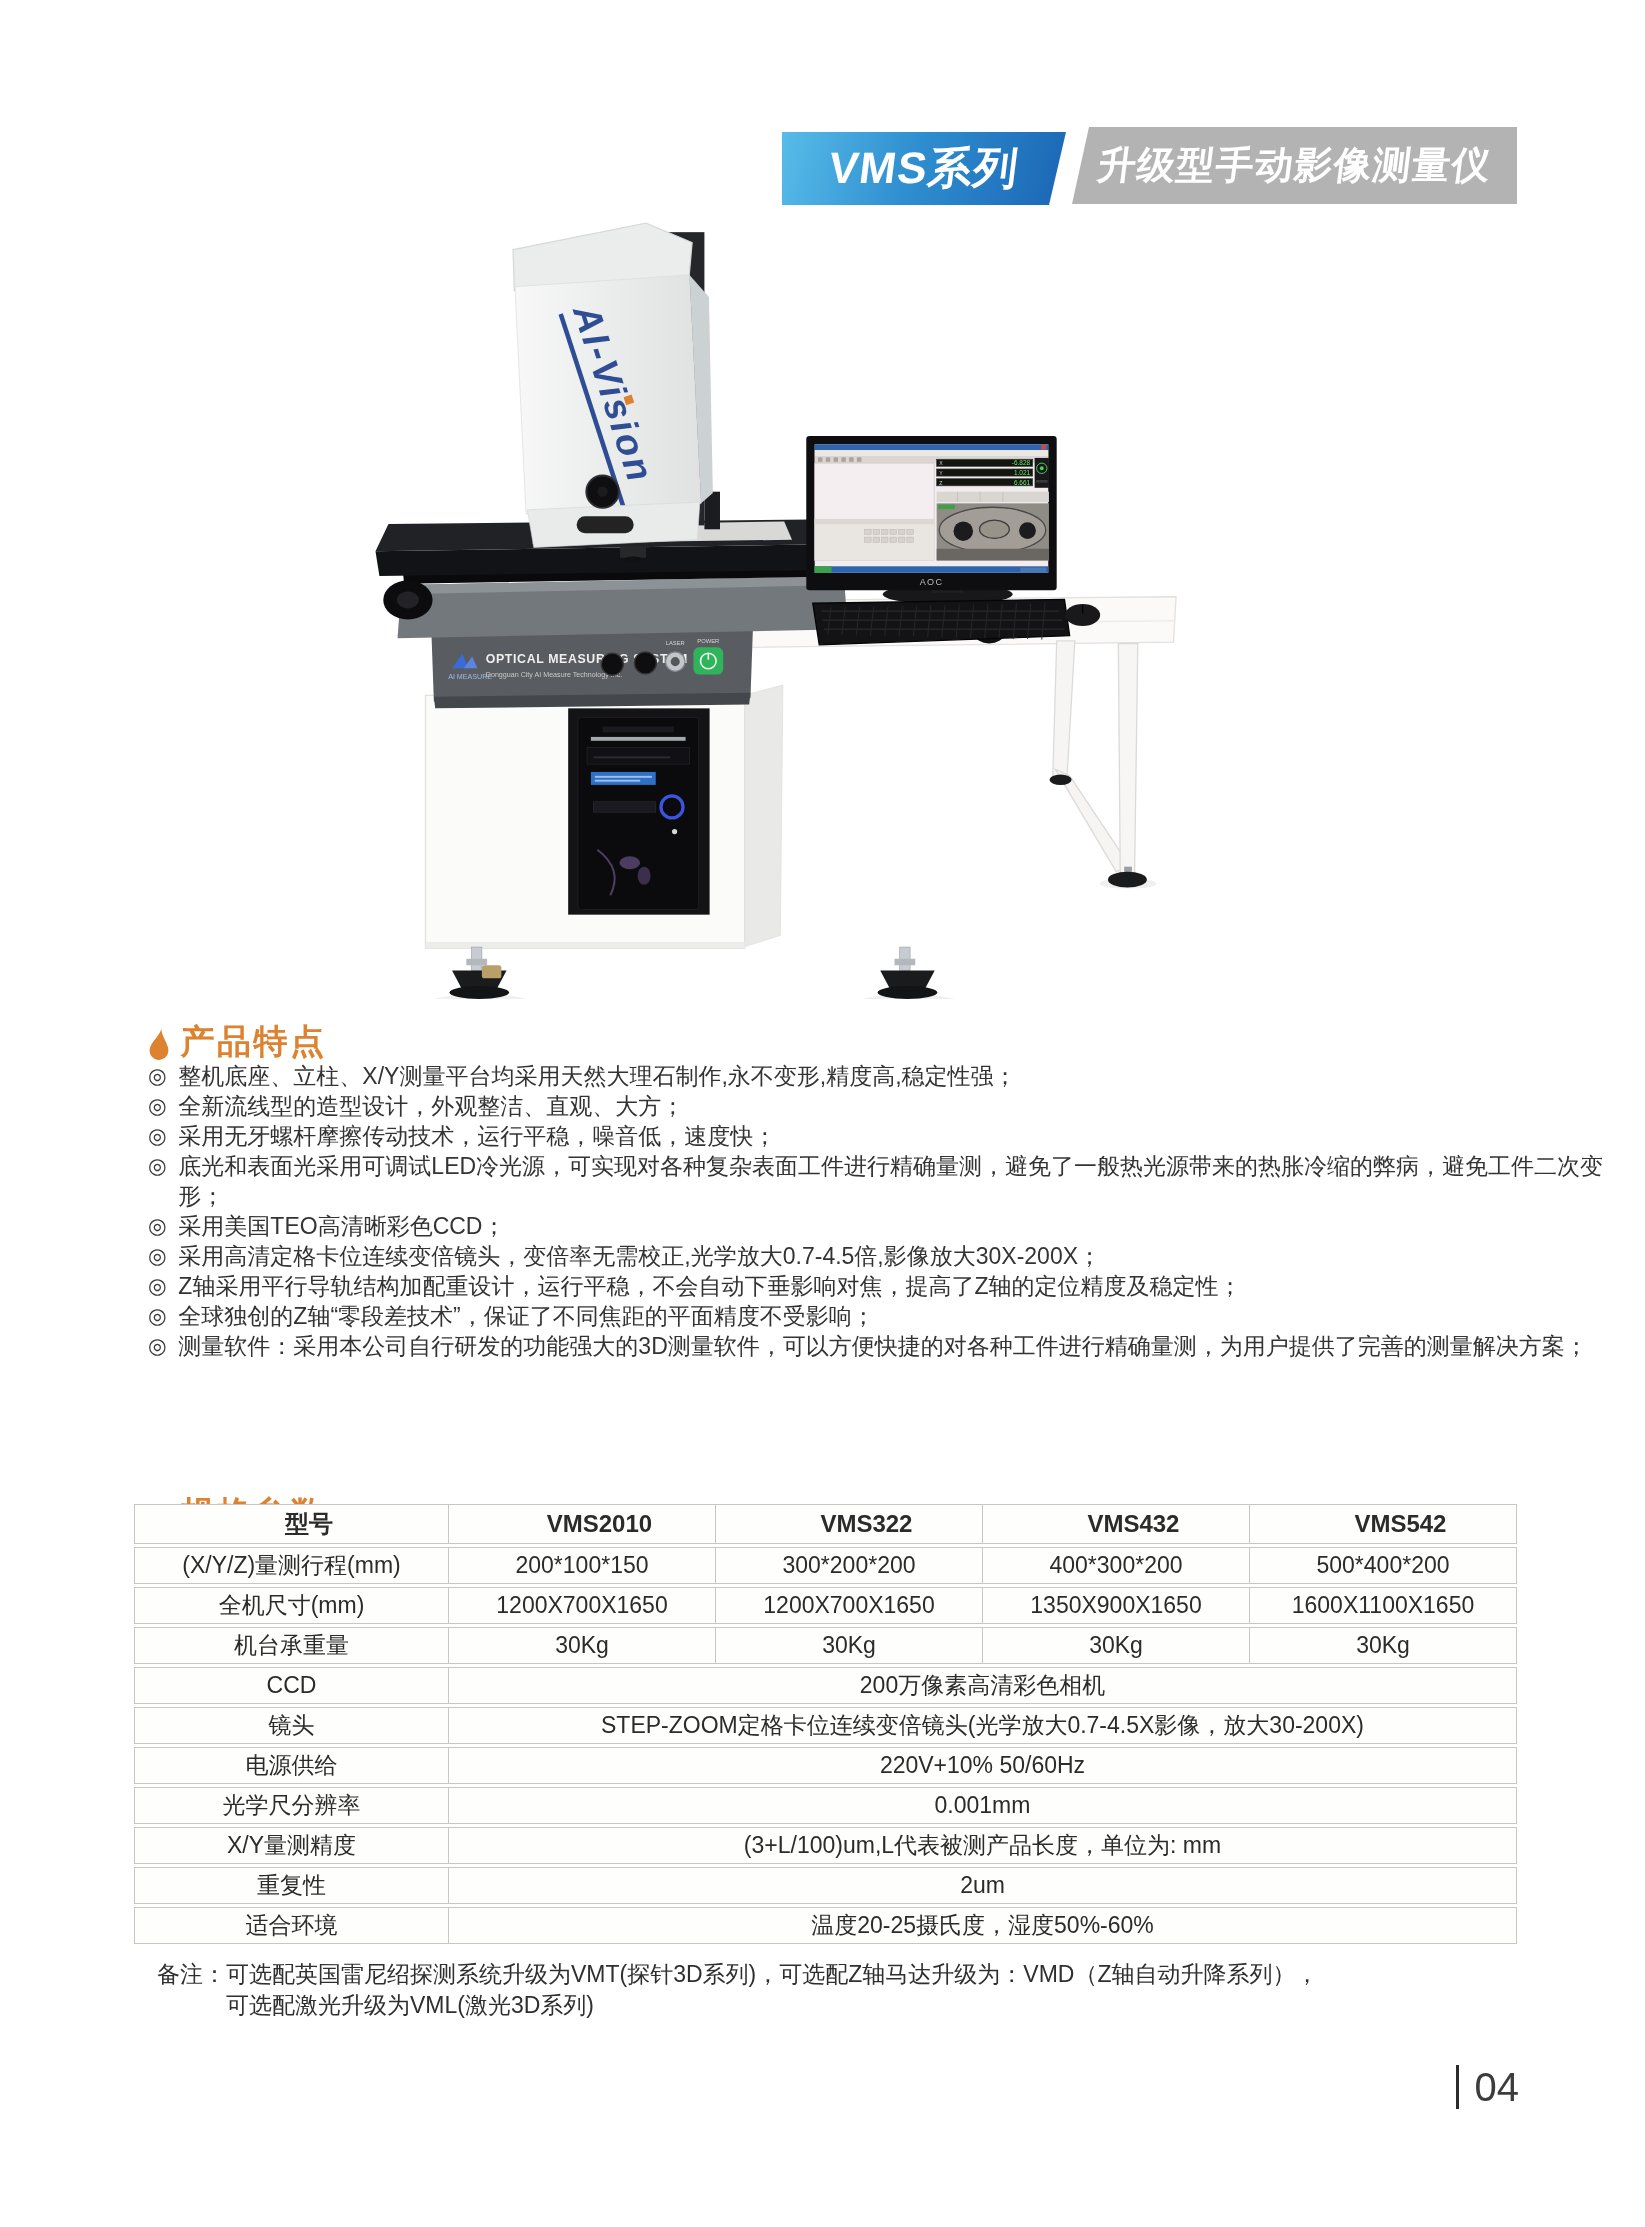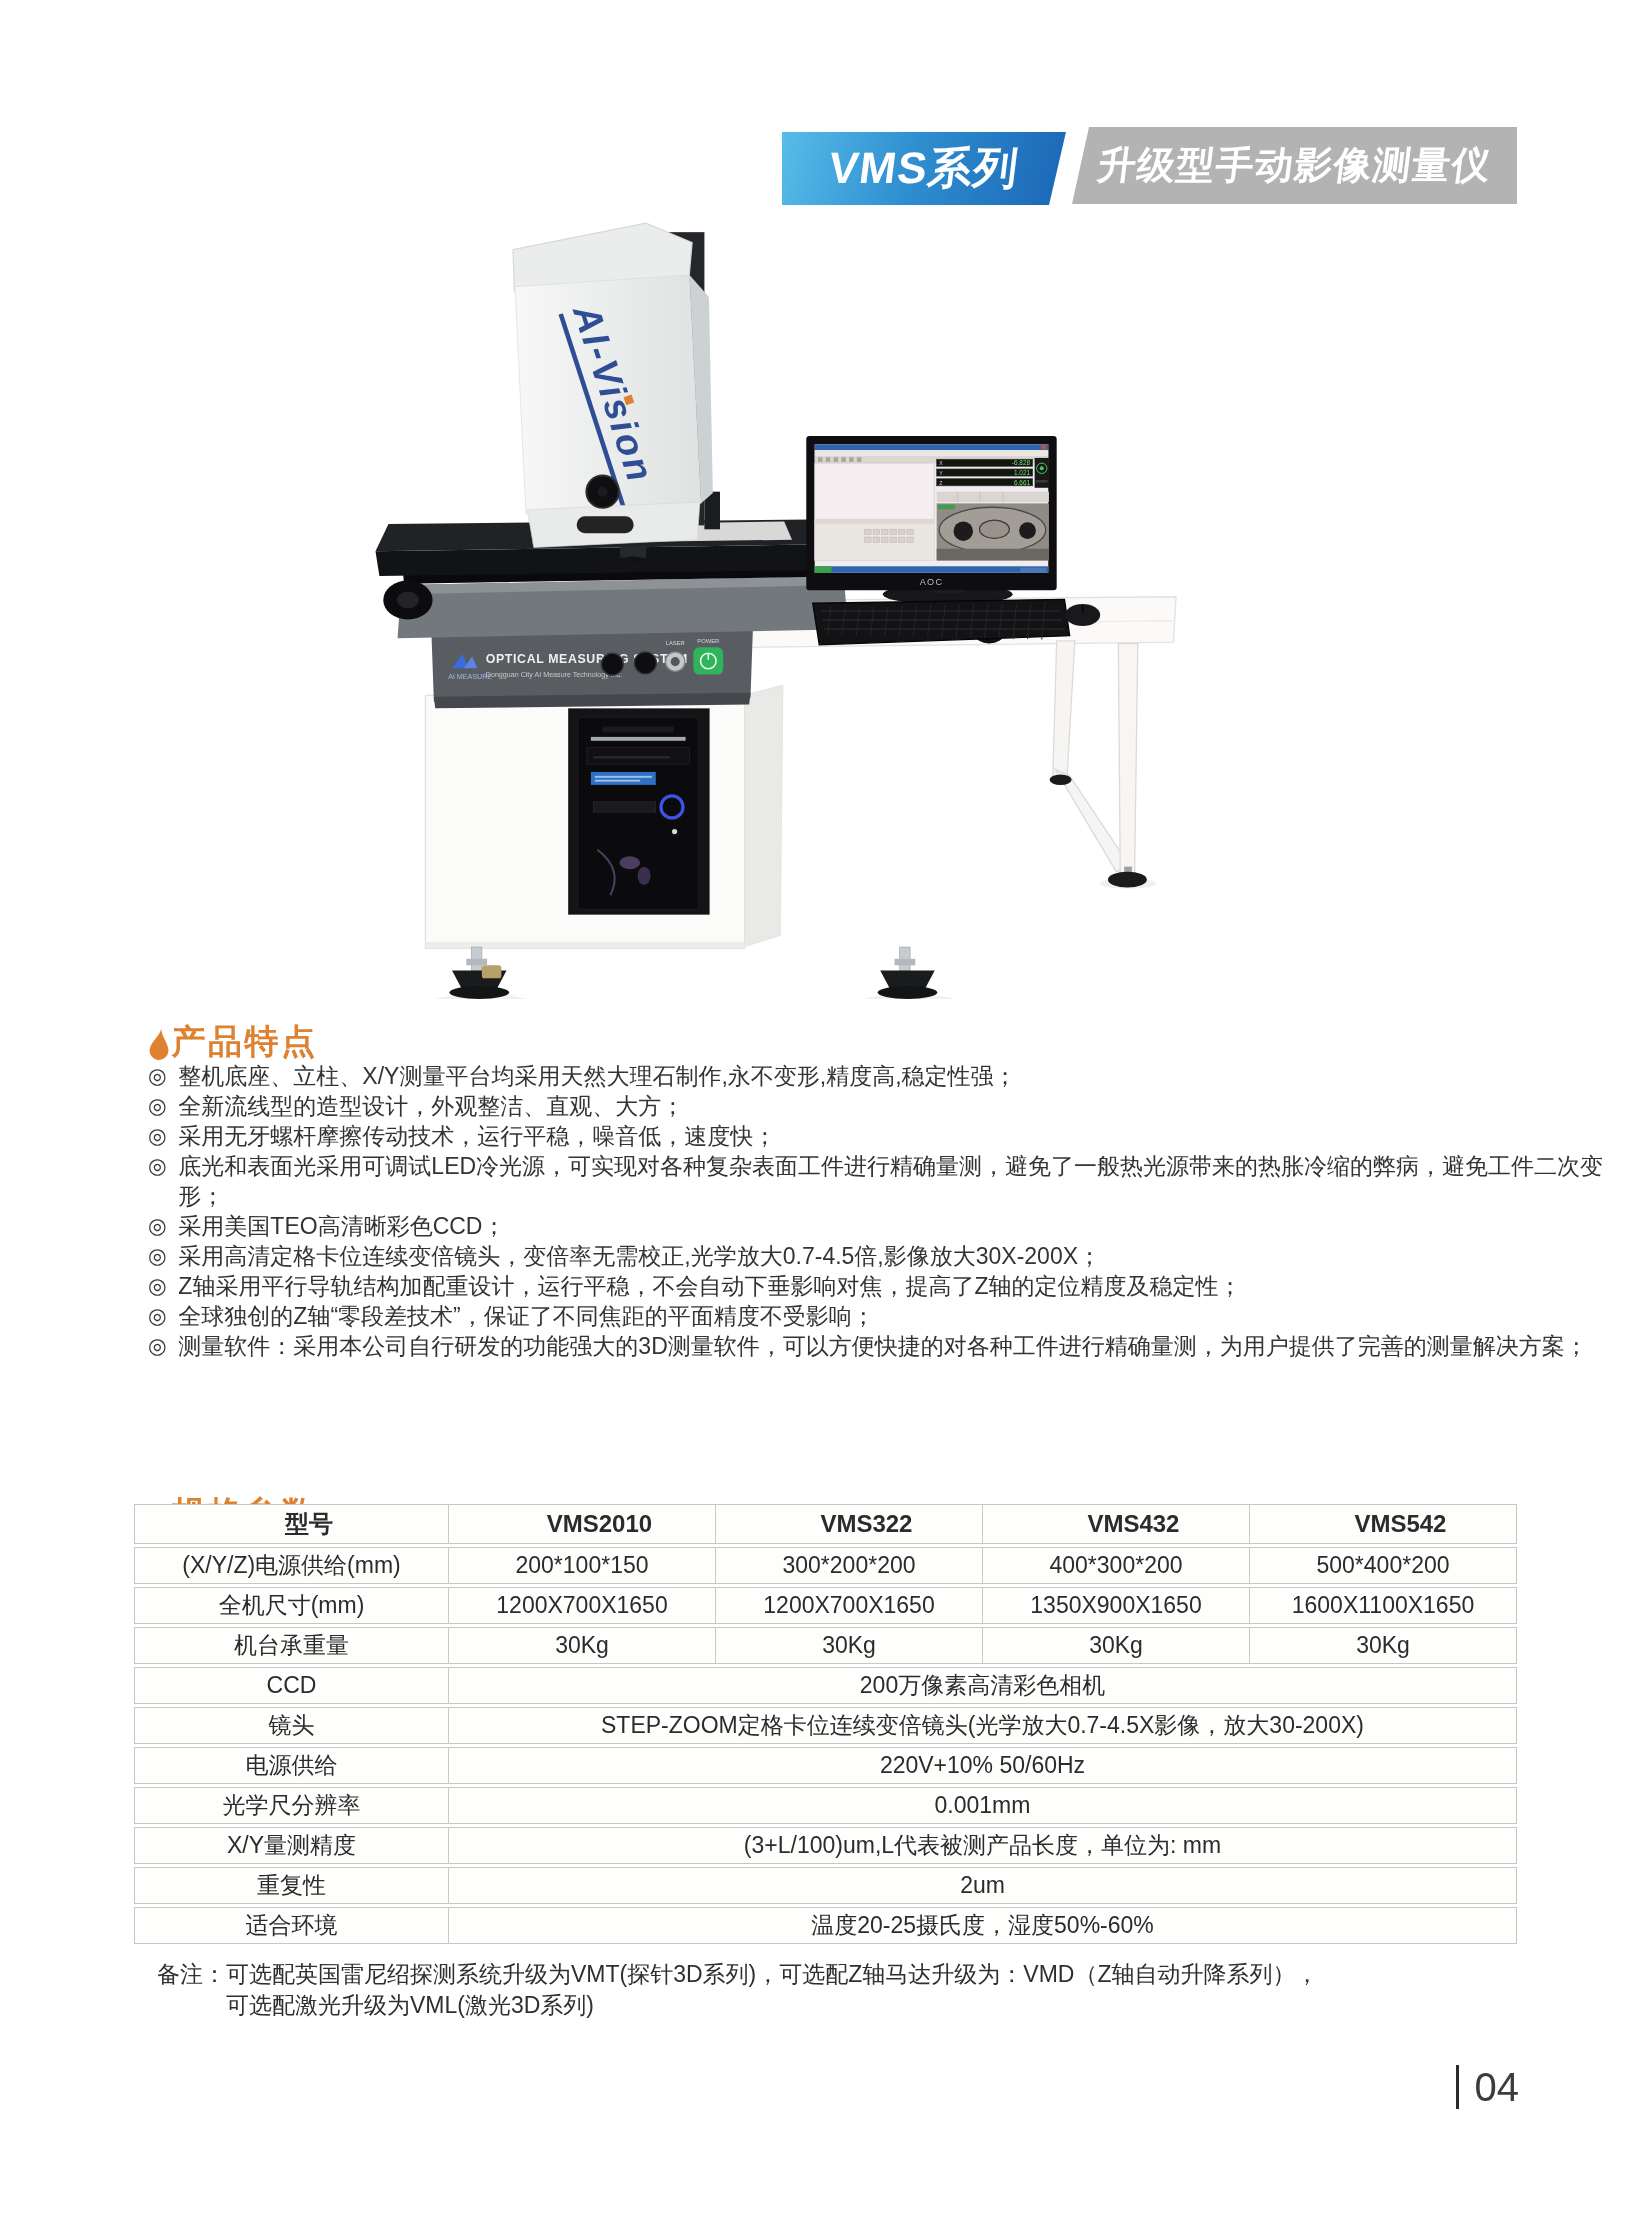--- a/index.html
+++ b/index.html
@@ -11,21 +11,21 @@
     background:linear-gradient(105deg,#58bce9 0%,#2f8fd0 45%,#1b66b5 100%);
     clip-path:polygon(0 0,100% 0,calc(100% - 17px) 100%,0 100%);
     display:flex;align-items:center;justify-content:center;}
   .badge-blue span{font-size:44px;font-weight:bold;color:#fff;transform:skewX(-7deg);letter-spacing:1.3px;white-space:nowrap;}
   .badge-gray{position:absolute;left:1072px;top:127px;width:445px;height:77px;background:#b3b3b3;
     clip-path:polygon(17px 0,100% 0,100% 100%,0 100%);
     display:flex;align-items:center;justify-content:center;}
   .badge-gray span{font-size:38px;font-weight:bold;color:#fff;transform:skewX(-7deg);letter-spacing:1.3px;white-space:nowrap;}
 
   
-  .sec{position:absolute;display:flex;align-items:flex-start;}
+  .sec{position:absolute;display:flex;align-items:flex-start;gap:9px;}
   .sec .drop{margin-top:5.2px;}
   .sec h2{margin:0;font-size:34px;font-weight:700;color:#DC8230;letter-spacing:2.6px;line-height:1.1;}
 
   
   .features{position:absolute;left:148px;top:1061px;width:1486px;}
   .features ul{list-style:none;margin:0;padding:0;}
   .features li{display:flex;align-items:flex-start;gap:11.7px;font-size:23px;line-height:30px;color:#333;}
   .features .mk{font-size:21.4px;color:#3a3a3a;flex:0 0 auto;}
 
   
@@ -322,21 +322,21 @@
       </colgroup>
     <tbody>
         <tr>
       <th>型号</th>
       <th>VMS2010</th>
       <th>VMS322</th>
       <th>VMS432</th>
       <th>VMS542</th>
     </tr>
     <tr>
-      <td class="lbl">(X/Y/Z)电源供给(mm)</td>
+      <td class="lbl">(X/Y/Z)量测行程(mm)</td>
       <td>200*100*150</td>
       <td>300*200*200</td>
       <td>400*300*200</td>
       <td>500*400*200</td>
     </tr>
     <tr>
       <td class="lbl">全机尺寸(mm)</td>
       <td>1200X700X1650</td>
       <td>1200X700X1650</td>
       <td>1350X900X1650</td>

